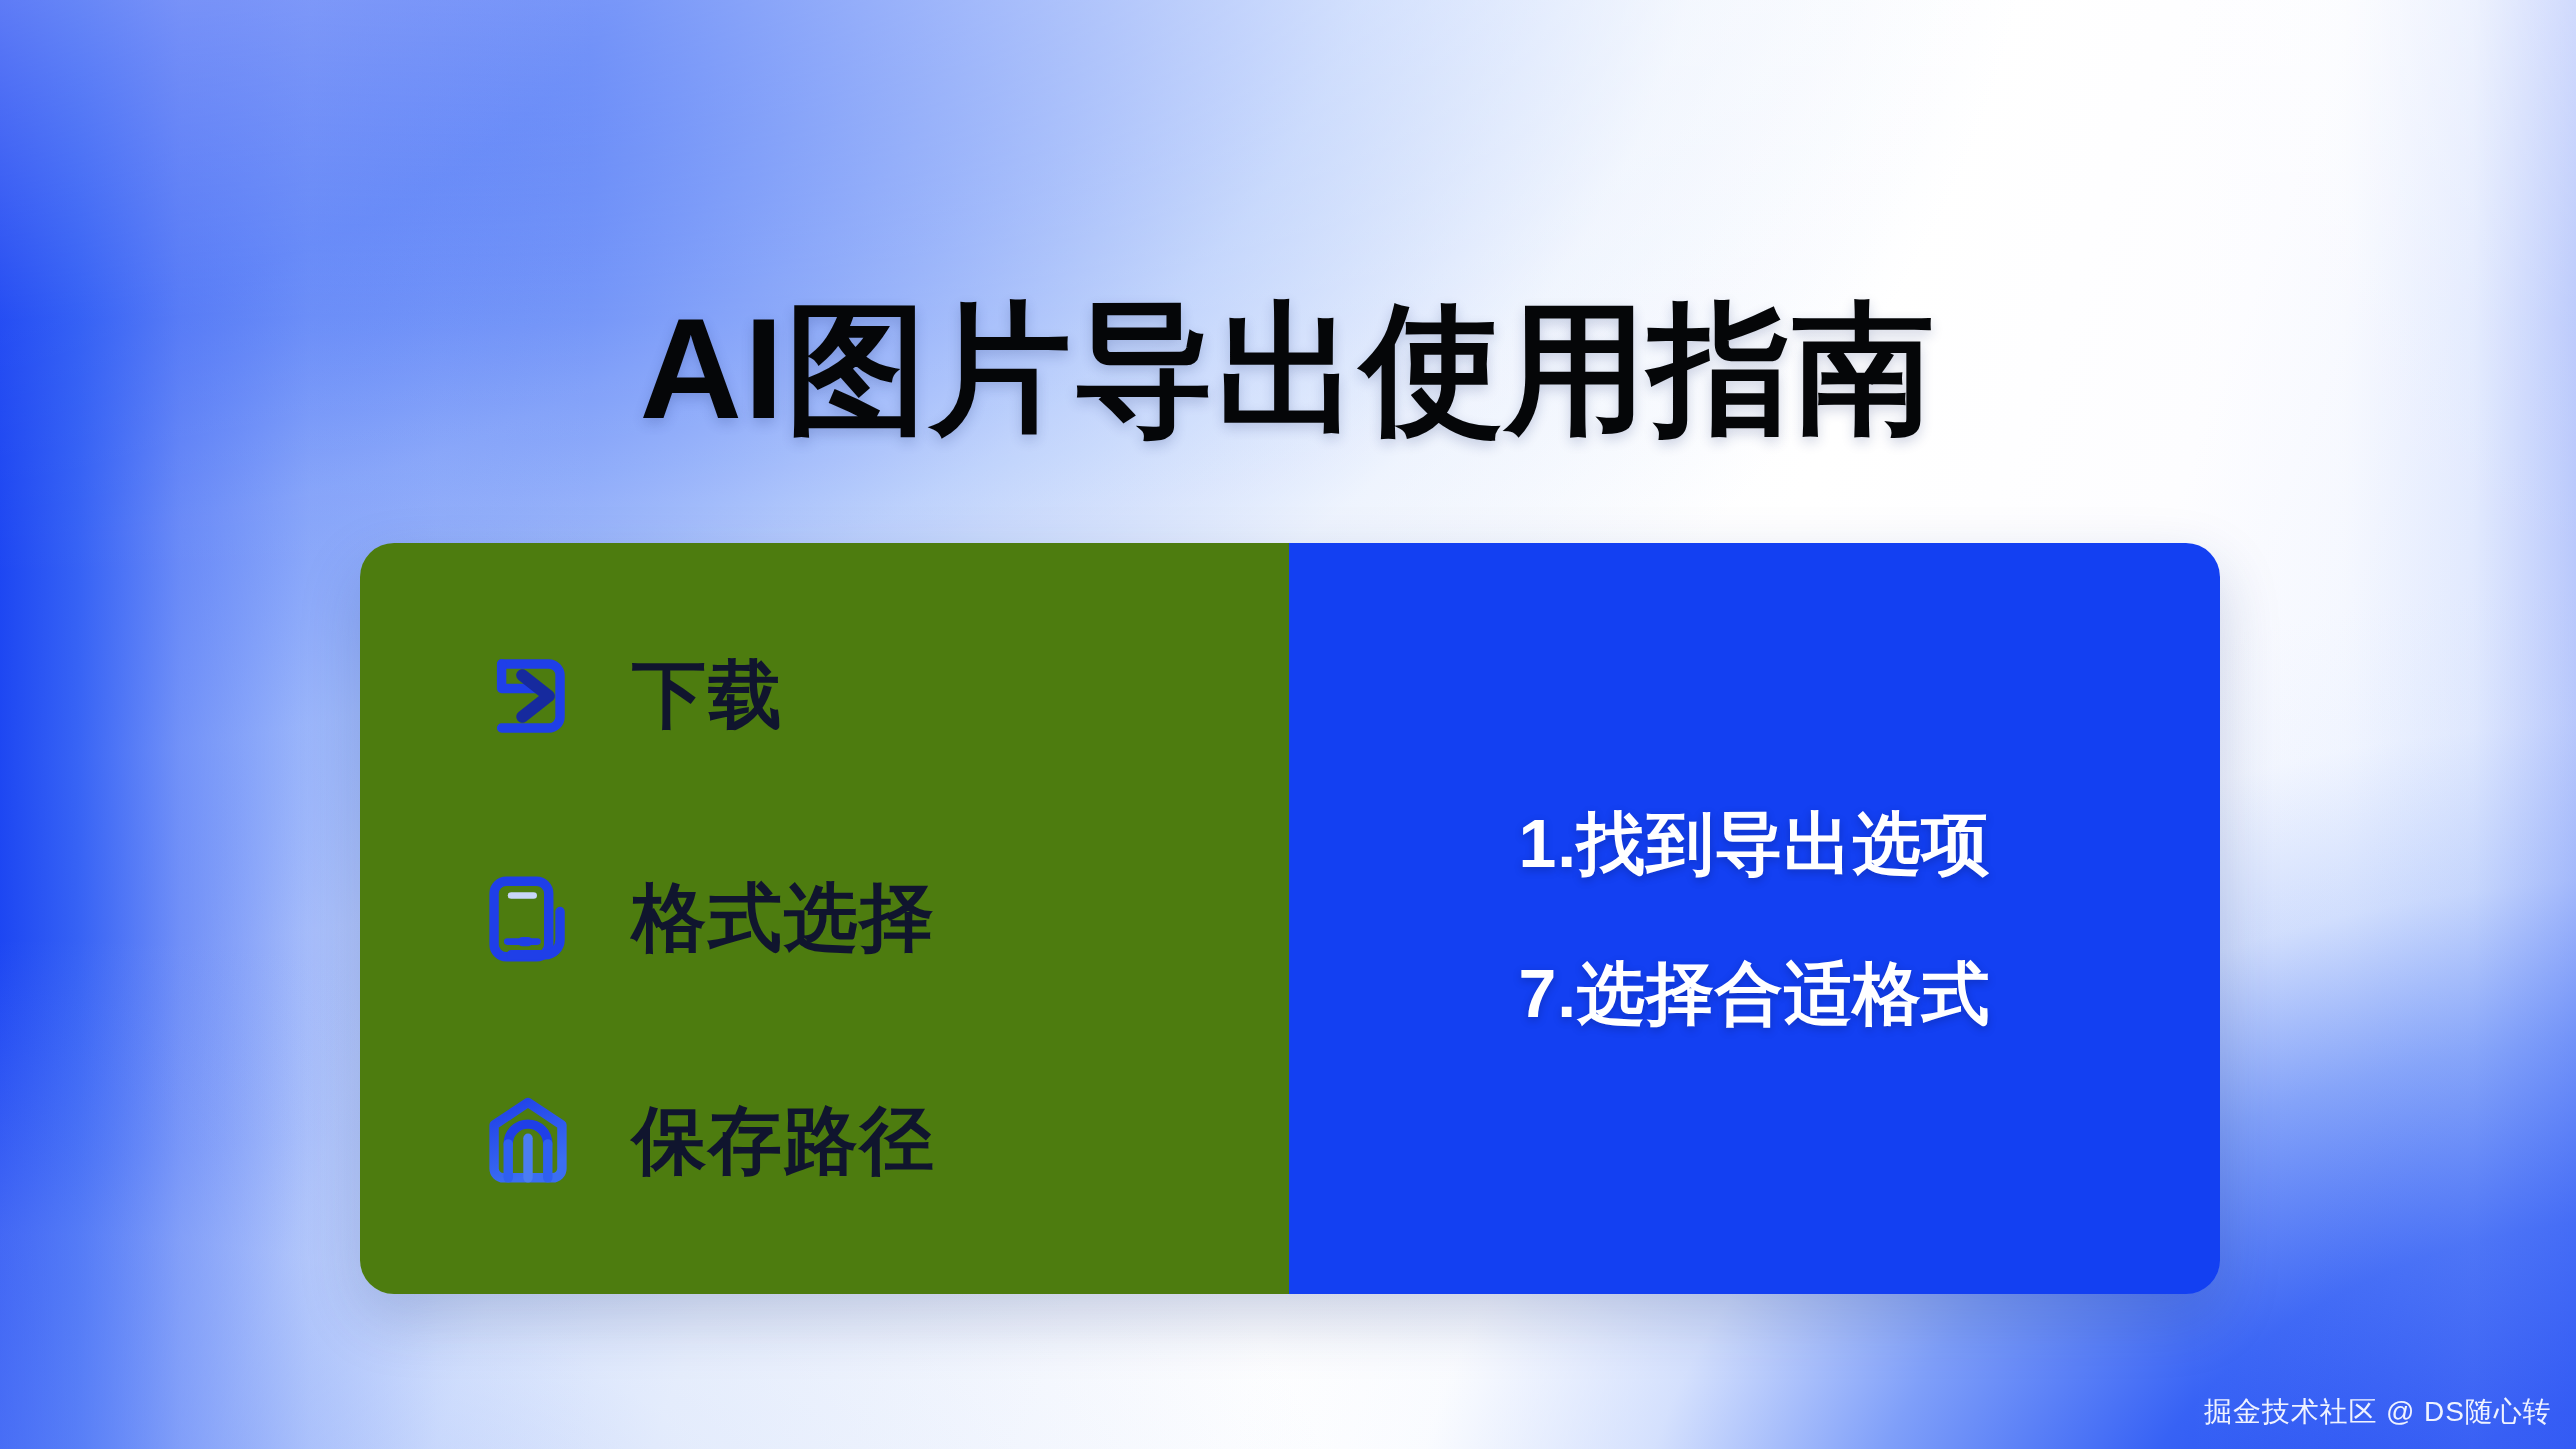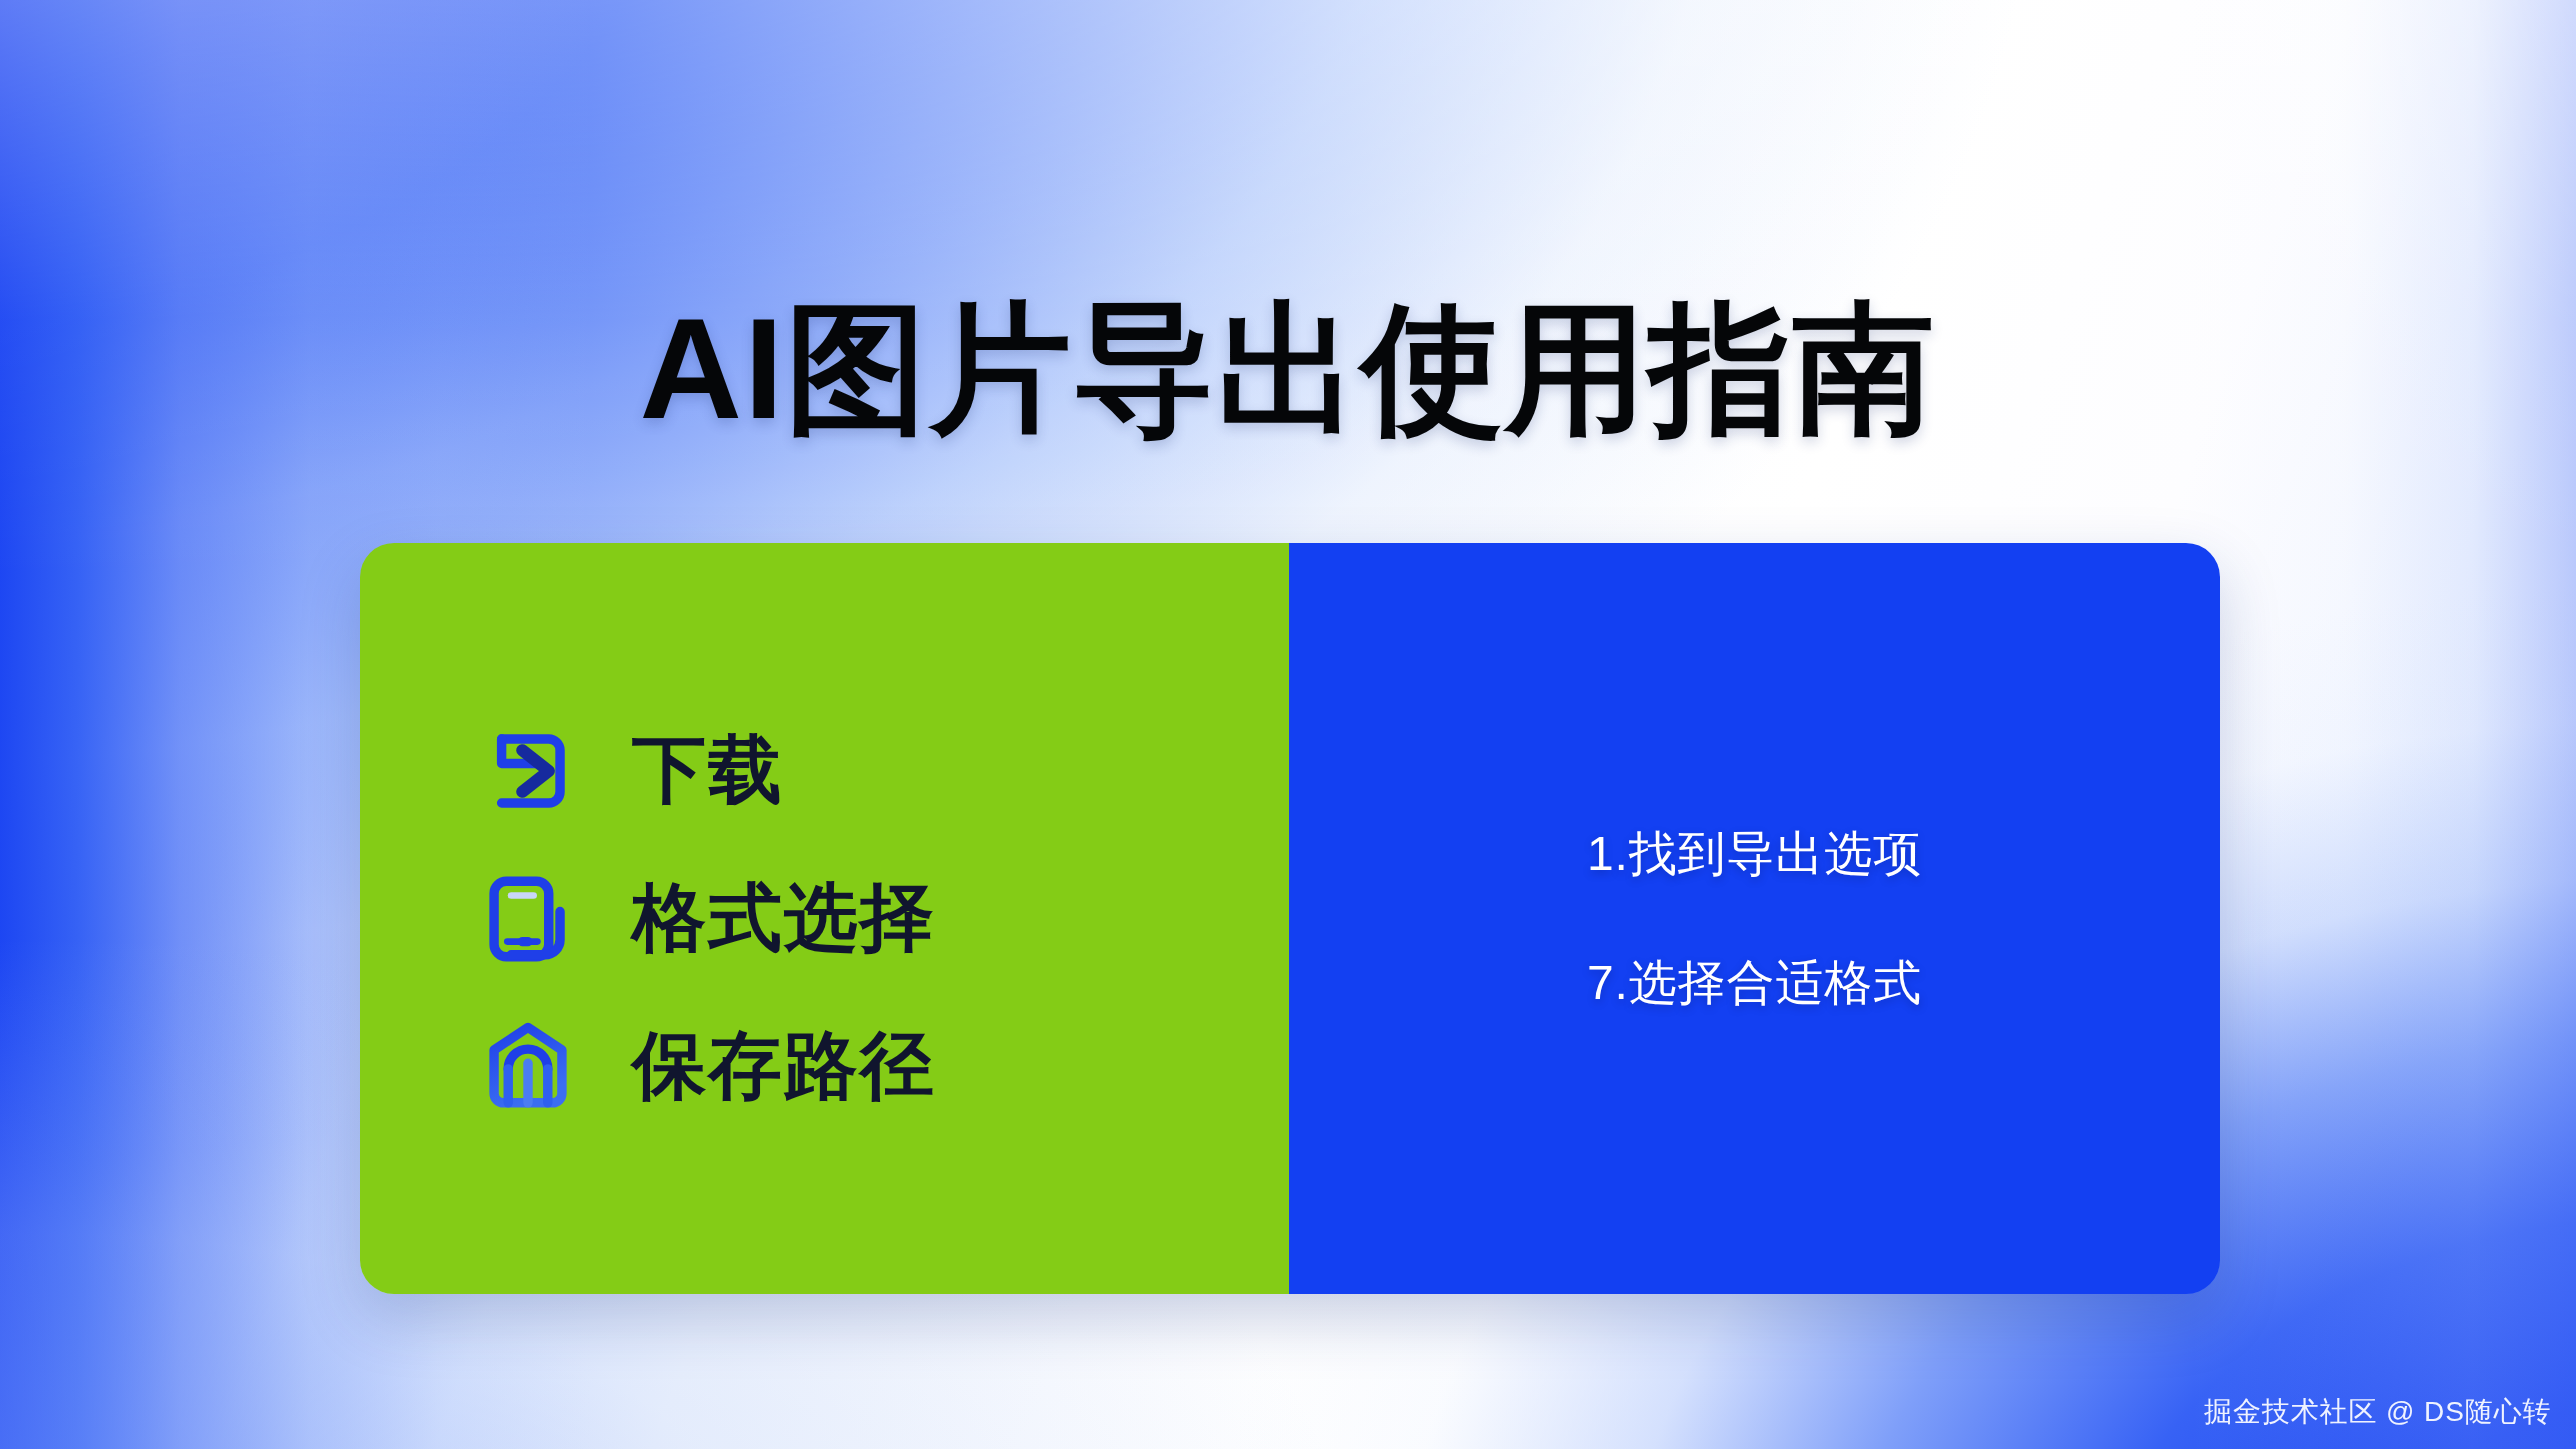--- a/index.html
+++ b/index.html
@@ -112,27 +112,27 @@
     top: 543px;
     width: 1860px;
     height: 751px;
     display: flex;
     border-radius: 34px;
     overflow: hidden;
     box-shadow: 0 24.5px 60px rgba(22,48,130,0.22);
   }
   .card-left {
     width: 929px;
-    background: #84cc16;
+    background: #4d7c0f;
     display: flex;
     flex-direction: column;
     justify-content: center;
     padding: 0 0 0 119px;
     box-sizing: border-box;
-    gap: 37px;
+    gap: 112px;
   }
   .feature {
     display: flex;
     align-items: center;
     gap: 55px;
     height: 111px;
   }
   .feature-icon {
     width: 98px;
     height: 98px;
@@ -153,22 +153,22 @@
   .card-right {
     flex: 1 1 auto;
     background: #1340f2;
     display: flex;
     flex-direction: column;
     justify-content: center;
     align-items: center;
     gap: 79px;
   }
   .step {
-    font-size: 48px;
-    font-weight: 400;
+    font-size: 68px;
+    font-weight: 700;
     color: #ffffff;
     letter-spacing: 0.9px;
     white-space: nowrap;
     line-height: 1.05;
     text-shadow: 0 2.8px 8.5px rgba(5,20,90,0.30);
   }
 
   
   .watermark {
     position: absolute;

